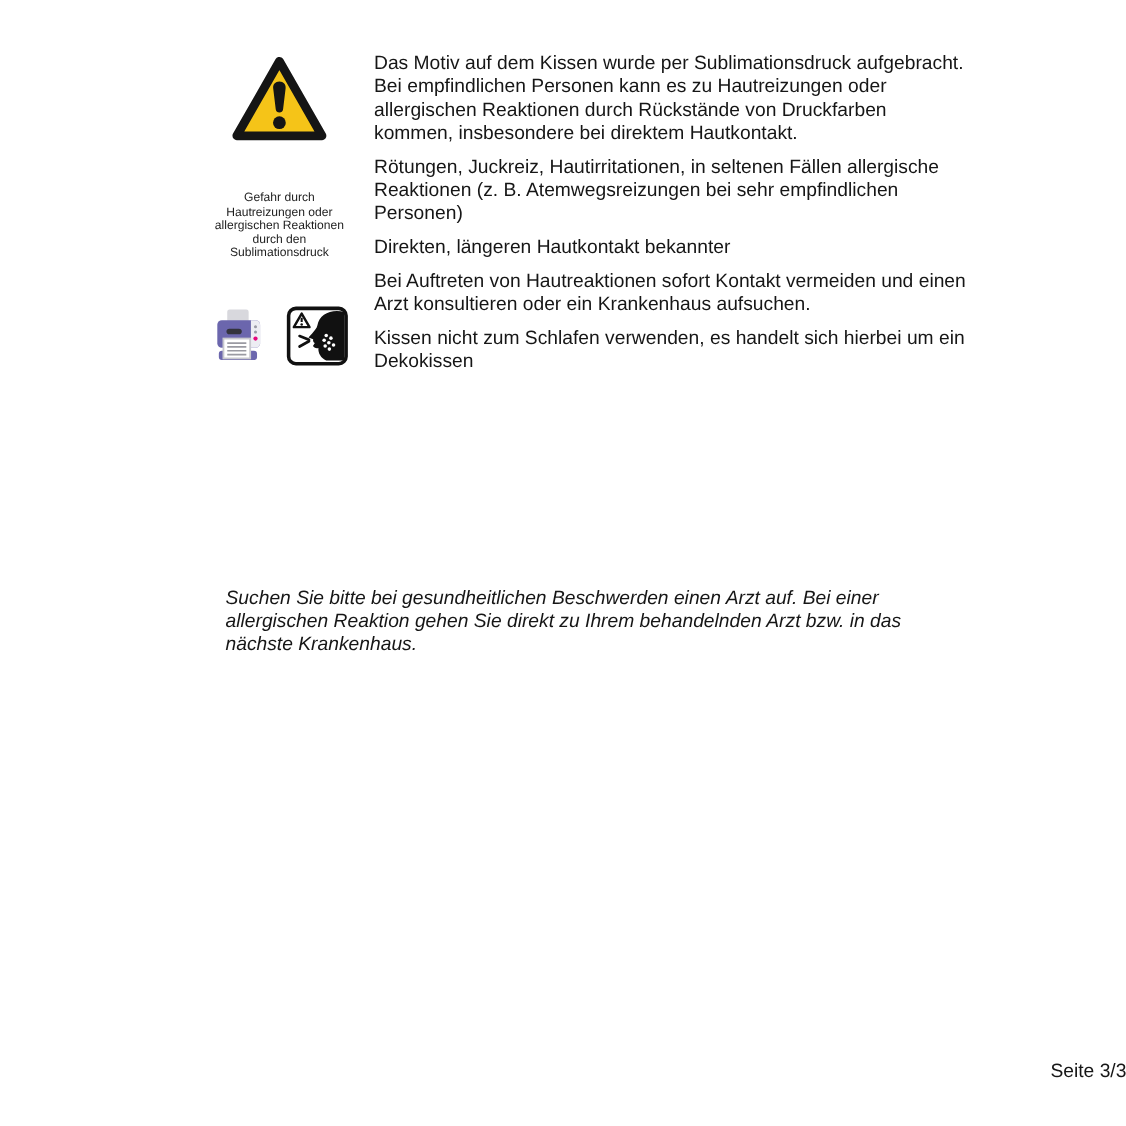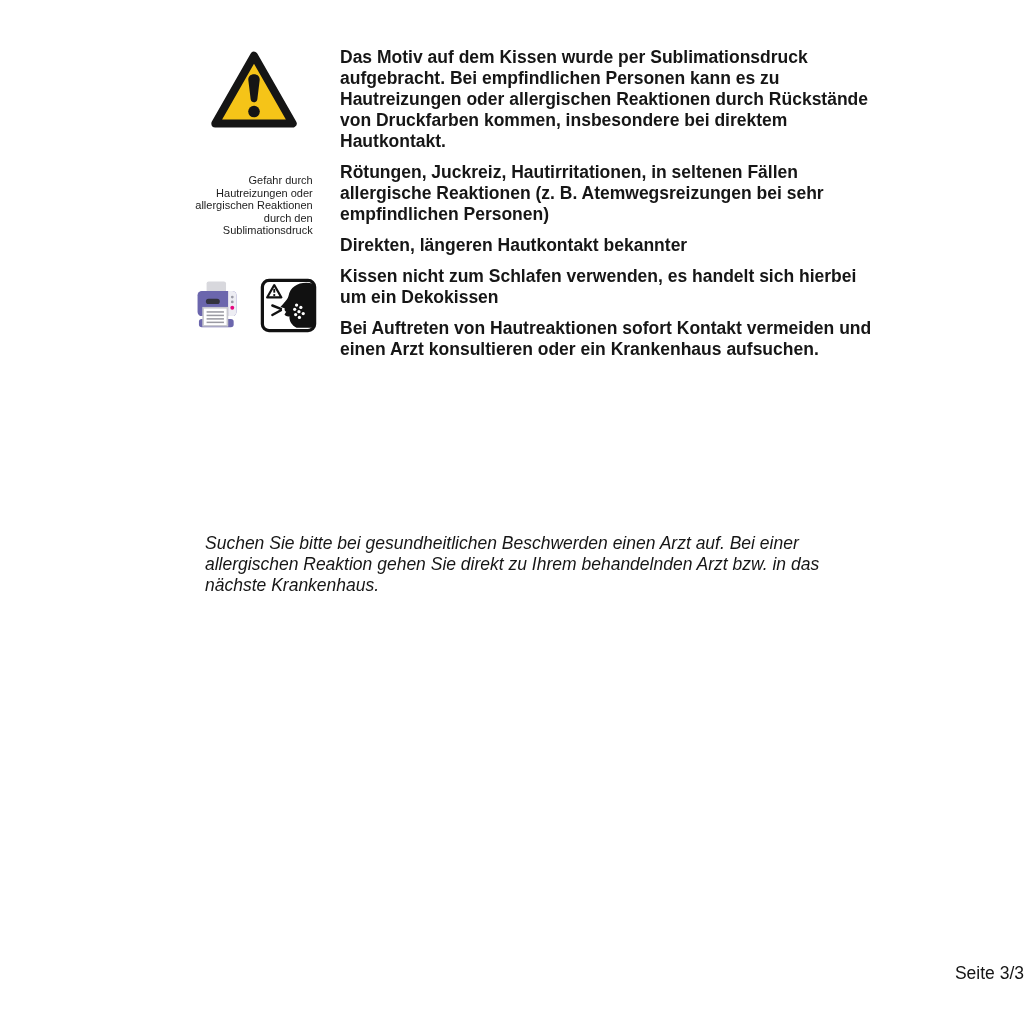--- a/index.html
+++ b/index.html
@@ -22,21 +22,21 @@
     width: 176px;
     display: flex;
     flex-direction: column;
     align-items: center;
   }
   .hazard-symbol { width: 88px; height: 80px; }
   .hazard-caption {
     margin-top: 44px;
     font-size: 11px;
     line-height: 12.5px;
-    text-align: right;
+    text-align: center;
     white-space: pre-line;
     color: #1c1c1c;
   }
   .hazard-icons {
     margin-top: 40px;
     display: flex;
     align-items: center;
     gap: 18px;
   }
 
@@ -48,21 +48,21 @@
     width: 540px;
     font-size: 17.5px;
     line-height: 21px;
   }
   .content-col h3 {
     font-size: 17.5px;
     line-height: 21px;
     font-weight: 700;
     margin: 0 0 10px 0;
   }
-  .content-col p { margin: 0 0 10px 0; font-weight: bold; }
+  .content-col p { margin: 0 0 10px 0; }
 
   
   .notes {
     position: absolute;
     left: 205px;
     top: 533px;
     width: 680px;
     font-size: 17.5px;
     line-height: 21px;
     font-style: italic;
@@ -145,22 +145,22 @@
 
     </div>
   </aside>
 
   <main class="content-col">
     <p>Das Motiv auf dem Kissen wurde per Sublimationsdruck aufgebracht. Bei empfindlichen Personen kann es zu Hautreizungen oder allergischen Reaktionen durch Rückstände von Druckfarben kommen, insbesondere bei direktem Hautkontakt.</p>
 
     <p>Rötungen, Juckreiz, Hautirritationen, in seltenen Fällen allergische Reaktionen (z. B. Atemwegsreizungen bei sehr empfindlichen Personen)</p>
 
     <p>Direkten, längeren Hautkontakt bekannter</p>
+    <p>Bei Auftreten von Hautreaktionen sofort Kontakt vermeiden und einen Arzt konsultieren oder ein Krankenhaus aufsuchen.</p>
     <p>Kissen nicht zum Schlafen verwenden, es handelt sich hierbei um ein Dekokissen</p>
-    <p>Bei Auftreten von Hautreaktionen sofort Kontakt vermeiden und einen Arzt konsultieren oder ein Krankenhaus aufsuchen.</p>
   </main>
 
   <section class="notes">
     <p>Suchen Sie bitte bei gesundheitlichen Beschwerden einen Arzt auf. Bei einer allergischen Reaktion gehen Sie direkt zu Ihrem behandelnden Arzt bzw. in das nächste Krankenhaus.</p>
   </section>
 
   <footer class="page-footer">Seite 3/3</footer>
 
 </div>
 

